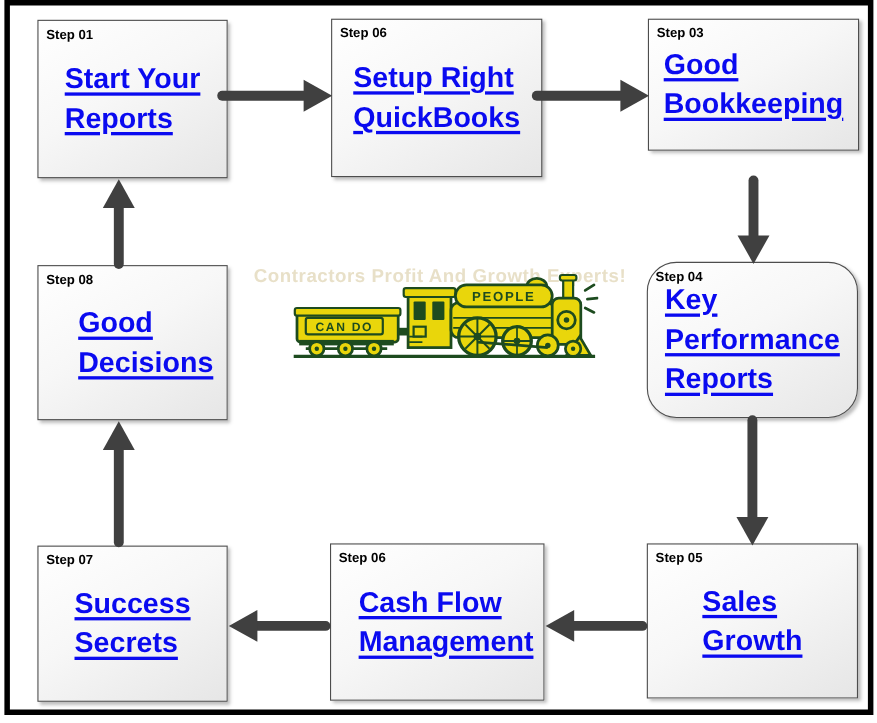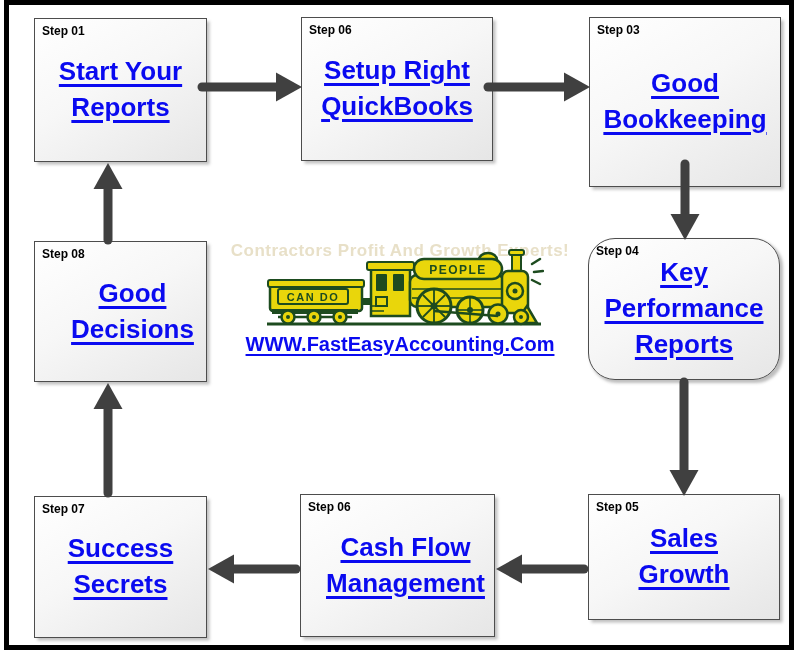--- a/index.html
+++ b/index.html
@@ -16,32 +16,32 @@
     background:linear-gradient(150deg,#ffffff 0%,#f7f7f7 45%,#e6e6e6 100%);
     border:1.5px solid #4d4d4d;
     box-shadow:2.5px 2.5px 3px rgba(110,110,110,.45);
     display:flex;align-items:center;justify-content:center;
   }
   .step-label{
     position:absolute;top:5px;left:7px;
     font-size:12px;font-weight:bold;color:#000;
   }
   .link{
-    text-align:center;color:#0a0af0;font-weight:bold;
+    text-align:left;color:#0a0af0;font-weight:bold;
     font-size:26px;line-height:1.38;cursor:pointer;
   }
   .link-line{
     display:block;text-decoration:underline;
     text-decoration-thickness:2.5px;text-underline-offset:4px;
   }
   #s1{left:34px; top:18px; width:173px;height:144px;}
   #s2{left:301px;top:17px; width:192px;height:144px;}
-  #s3{left:589px;top:17px; width:192px;height:170px;}
+  #s3{left:589px;top:17px; width:192px;height:120px;}
   #s4{left:588px;top:238px;width:192px;height:142px;border-radius:27px;}
-  #s5{left:588px;top:494px;width:192px;height:126px;}
+  #s5{left:588px;top:494px;width:192px;height:141px;}
   #s6{left:300px;top:494px;width:195px;height:143px;padding-left:16px;}
   #s7{left:34px; top:496px;width:173px;height:142px;}
   #s8{left:34px; top:241px;width:173px;height:141px;padding-left:24px;}
   .arrows{position:absolute;left:0;top:0;width:797px;height:657px;pointer-events:none;}
   .arrow-stem{stroke:#404040;stroke-width:9;stroke-linecap:round;}
   .arrow-head{fill:#404040;}
   .watermark{
     position:absolute;left:190px;top:241px;width:420px;text-align:center;
     font-size:17px;font-weight:bold;color:#e8e0c8;letter-spacing:.5px;white-space:nowrap;
   }
@@ -236,15 +236,14 @@
       <line class="t-stroke" x1="170" y1="63" x2="234" y2="68" stroke-width="2.5"></line>
     </g>
 
     <g class="t-stroke" stroke-width="2.5" stroke-linecap="round">
       <line x1="268" y1="16" x2="276" y2="11"></line>
       <line x1="270" y1="24" x2="279" y2="23"></line>
       <line x1="268" y1="32" x2="276" y2="36"></line>
     </g>
   </svg>
 
-  <div class="site">WWW.FastEasyAccounting.Com</div>
 
 </div>
 
 </body></html>

